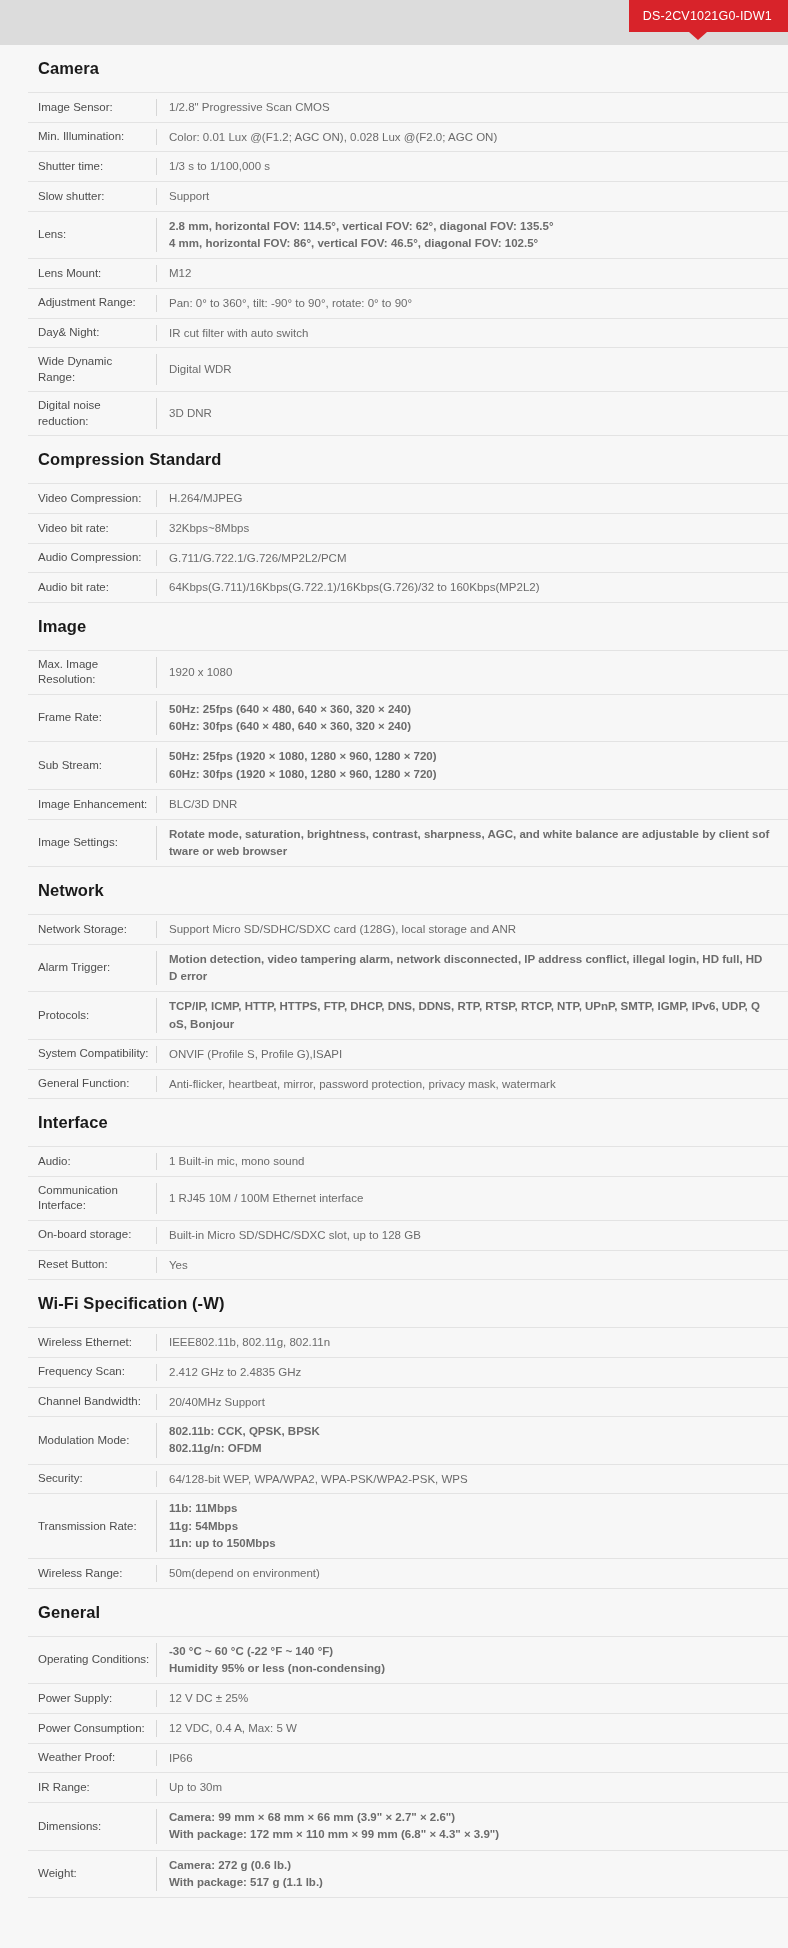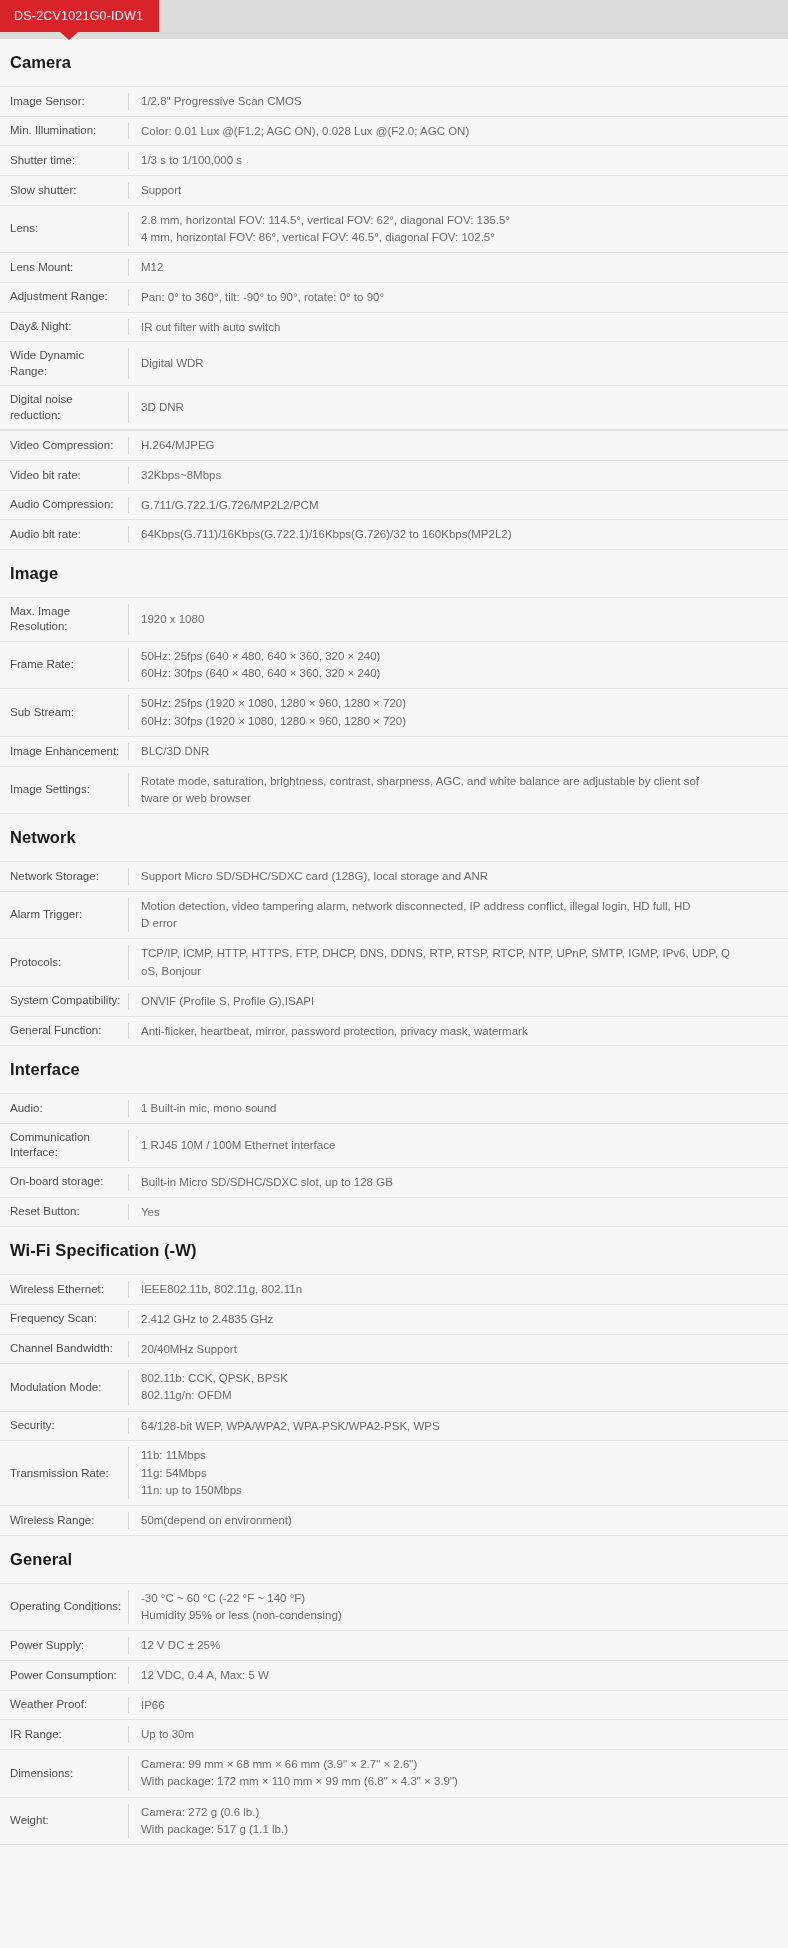--- a/index.html
+++ b/index.html
@@ -11,22 +11,23 @@
   body {
     width: 788px;
     font-family: "Liberation Sans", sans-serif;
     color: #595959;
     -webkit-font-smoothing: antialiased;
   }
 
   
   .model-bar {
     position: relative;
-    height: 39px;
+    height: 45px;
     background: #dcdcdc;
+    text-align: right;
   }
   .model-tab {
     display: inline-block;
     background: #d8232a;
     color: #ffffff;
     font-size: 12.5px;
     letter-spacing: .2px;
     padding: 10px 16px 9px 14px;
     line-height: 1;
     position: relative;
@@ -40,21 +41,21 @@
     border-left: 9px solid transparent;
     border-right: 9px solid transparent;
     border-top: 8px solid #d8232a;
   }
 
   
   .sheet {
     background: #f7f7f7;
     padding: 0 0 26px 0;
   }
-  .section { margin: 0; }
+  .section { margin: 0; padding-left: 28px; }
   .section-title {
     font-size: 16.5px;
     font-weight: bold;
     color: #1a1a1a;
     padding: 14px 0 14px 10px;
     letter-spacing: .1px;
   }
   .rows { border-top: 1px solid #e3e3e3; }
 
   .row {
@@ -81,21 +82,21 @@
     flex: 1 1 auto;
     font-size: 11.5px;
     color: #6b6b6b;
     padding: 6px 8px 6px 12px;
     display: flex;
     align-items: center;
     line-height: 1.45;
     white-space: pre-line;
     overflow: hidden;
   }
-  .row.two-line .row-value, .row.three-line .row-value { line-height: 1.5; }
+  .row.two-line .row-value, .row.three-line .row-value { line-height: 1.5; font-weight: bold; }
 </style>
 </head>
 <body>
 
 <div class="model-bar">
   <div class="model-tab">
     <span>DS-2CV1021G0-IDW1</span>
     <span class="notch"></span>
   </div>
 </div>
@@ -151,20 +152,21 @@
           <div class="row-value">Digital WDR</div>
         </div>
         <div class="row">
           <div class="row-label">Digital noise reduction:</div>
           <div class="row-sep"></div>
           <div class="row-value">3D DNR</div>
         </div>
       </div>
     </div>
     <div class="section">
+      <div class="section-title">Compression Standard</div>
       <div class="rows">
         <div class="row">
           <div class="row-label">Video Compression:</div>
           <div class="row-sep"></div>
           <div class="row-value">H.264/MJPEG</div>
         </div>
         <div class="row">
           <div class="row-label">Video bit rate:</div>
           <div class="row-sep"></div>
           <div class="row-value">32Kbps~8Mbps</div>

